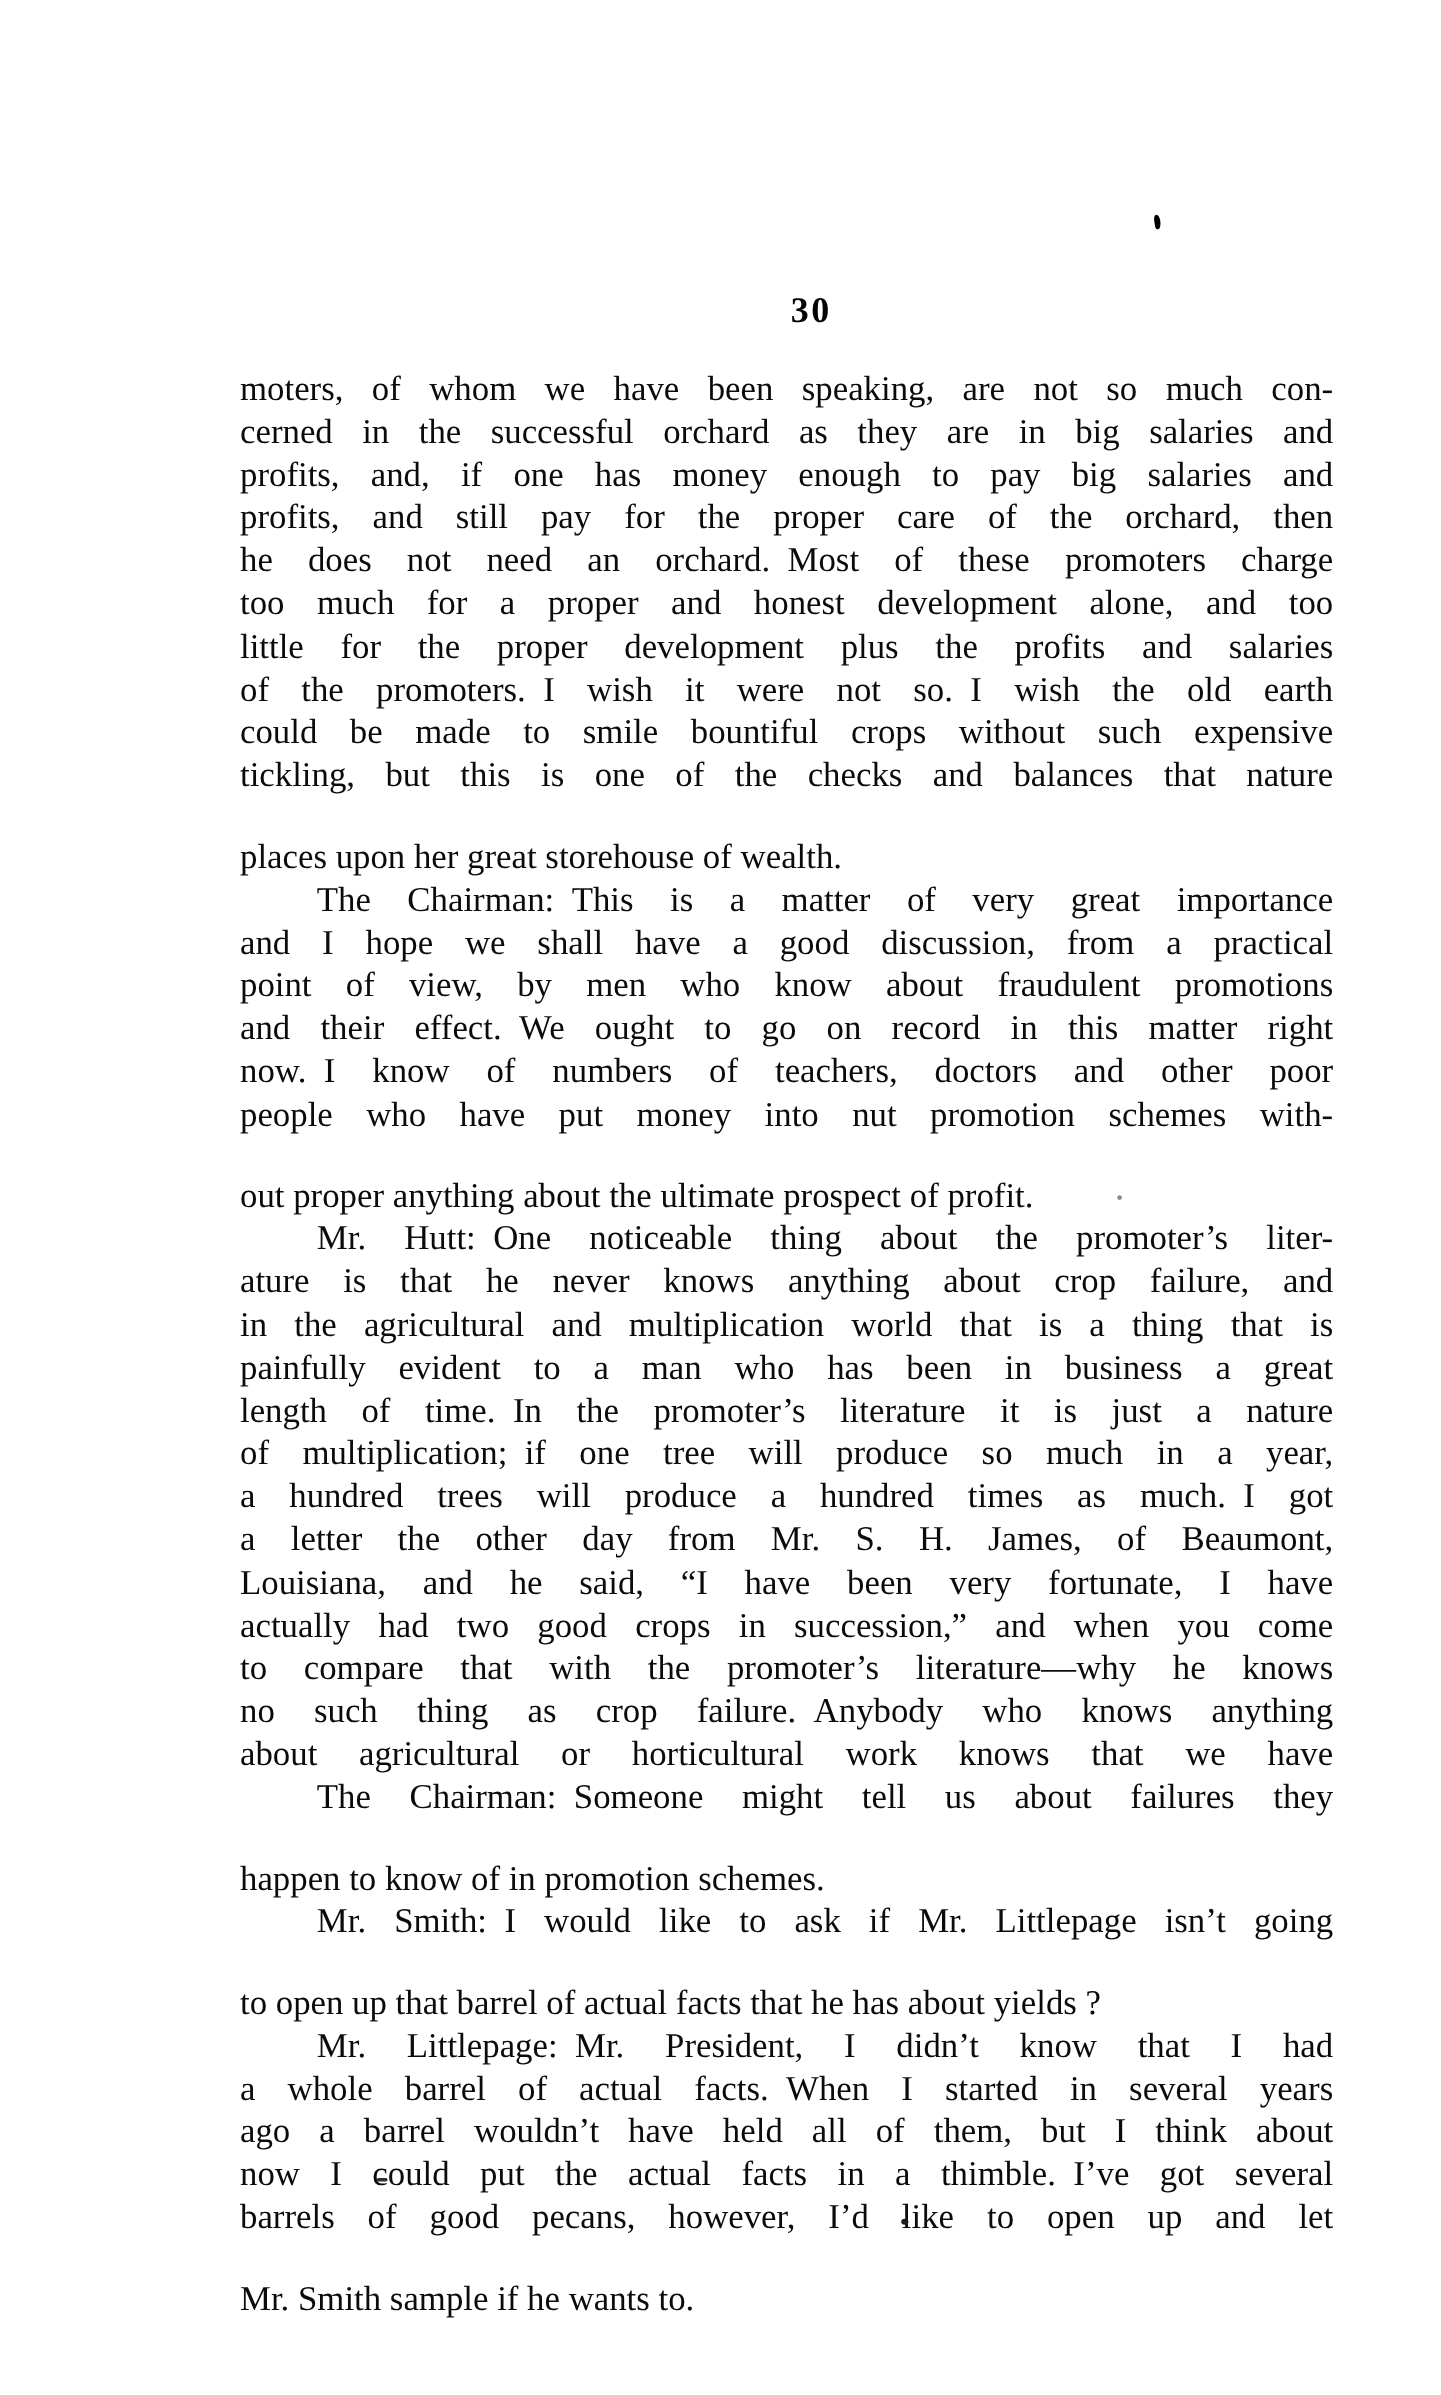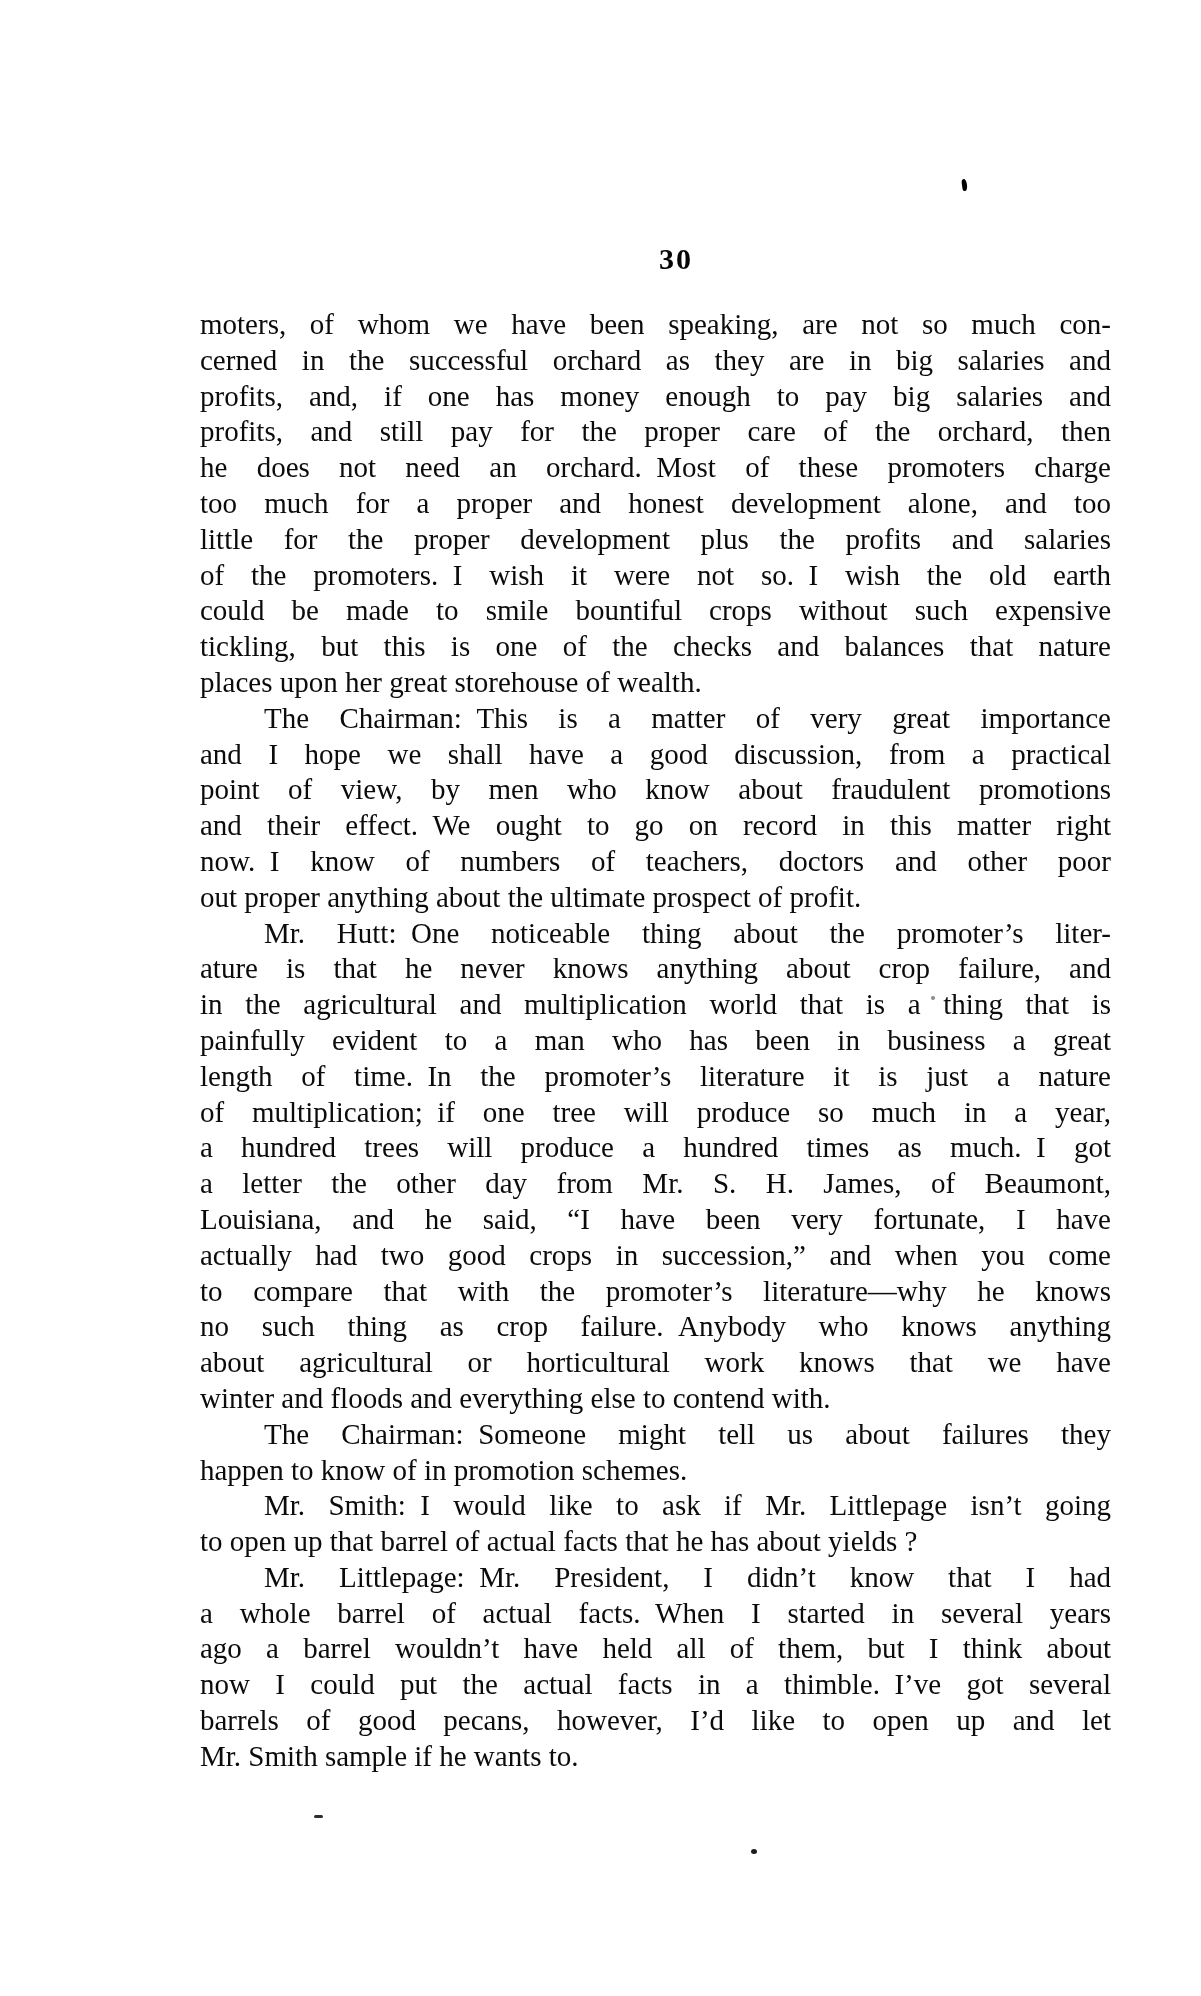--- a/index.html
+++ b/index.html
@@ -28,20 +28,21 @@
     color:#0b0b0b;
     text-rendering:optimizeLegibility;
   }
   .line{
     text-align:justify;
     text-align-last:justify;
   }
   .line.indent{ text-indent:64px; }
   .line.last{
     text-align-last:left;
+    margin-top:32px;
   }
   .artifact{ position:absolute; }
 </style>
 </head>
 <body>
 
 <div class="page">
   <div class="page-number">30</div>
 
   <div class="text-block" id="text-block">
@@ -54,35 +55,35 @@
       <div class="line">little for the proper development plus the profits and salaries</div>
       <div class="line">of the promoters. I wish it were not so. I wish the old earth</div>
       <div class="line">could be made to smile bountiful crops without such expensive</div>
       <div class="line">tickling, but this is one of the checks and balances that nature</div>
       <div class="line last">places upon her great storehouse of wealth.</div>
       <div class="line indent">The Chairman: This is a matter of very great importance</div>
       <div class="line">and I hope we shall have a good discussion, from a practical</div>
       <div class="line">point of view, by men who know about fraudulent promotions</div>
       <div class="line">and their effect. We ought to go on record in this matter right</div>
       <div class="line">now. I know of numbers of teachers, doctors and other poor</div>
+      <div class="line">people who have put money into nut promotion schemes with-</div>
       <div class="line last">out proper anything about the ultimate prospect of profit.</div>
       <div class="line indent">Mr. Hutt: One noticeable thing about the promoter’s liter-</div>
       <div class="line">ature is that he never knows anything about crop failure, and</div>
       <div class="line">in the agricultural and multiplication world that is a thing that is</div>
       <div class="line">painfully evident to a man who has been in business a great</div>
       <div class="line">length of time. In the promoter’s literature it is just a nature</div>
       <div class="line">of multiplication; if one tree will produce so much in a year,</div>
       <div class="line">a hundred trees will produce a hundred times as much. I got</div>
       <div class="line">a letter the other day from Mr. S. H. James, of Beaumont,</div>
       <div class="line">Louisiana, and he said, “I have been very fortunate, I have</div>
       <div class="line">actually had two good crops in succession,” and when you come</div>
       <div class="line">to compare that with the promoter’s literature—why he knows</div>
       <div class="line">no such thing as crop failure. Anybody who knows anything</div>
       <div class="line">about agricultural or horticultural work knows that we have</div>
-      <div class="line last">winter and floods and everything else to contend with.</div>
       <div class="line indent">The Chairman: Someone might tell us about failures they</div>
       <div class="line last">happen to know of in promotion schemes.</div>
       <div class="line indent">Mr. Smith: I would like to ask if Mr. Littlepage isn’t going</div>
       <div class="line last">to open up that barrel of actual facts that he has about yields ?</div>
       <div class="line indent">Mr. Littlepage: Mr. President, I didn’t know that I had</div>
       <div class="line">a whole barrel of actual facts. When I started in several years</div>
       <div class="line">ago a barrel wouldn’t have held all of them, but I think about</div>
       <div class="line">now I could put the actual facts in a thimble. I’ve got several</div>
       <div class="line">barrels of good pecans, however, I’d like to open up and let</div>
       <div class="line last">Mr. Smith sample if he wants to.</div>

